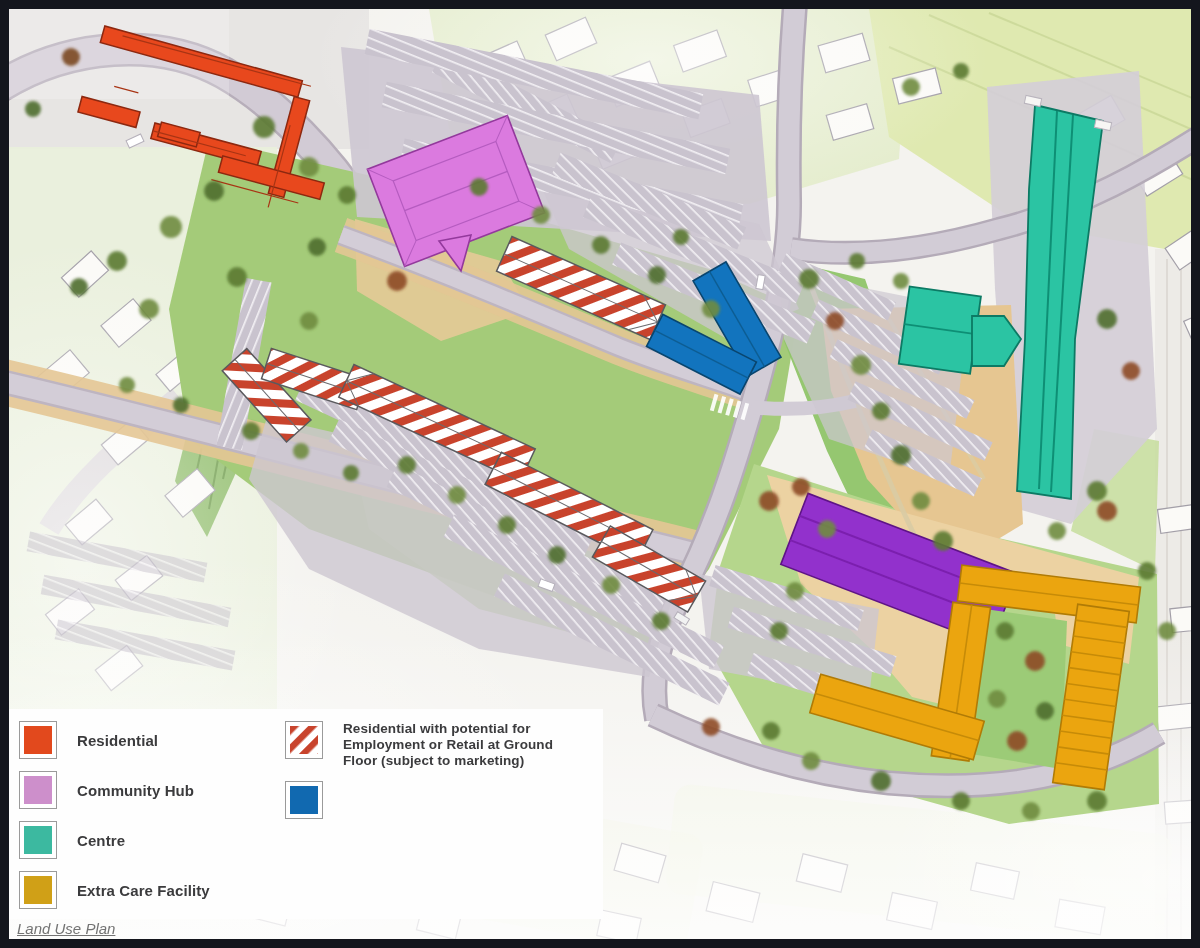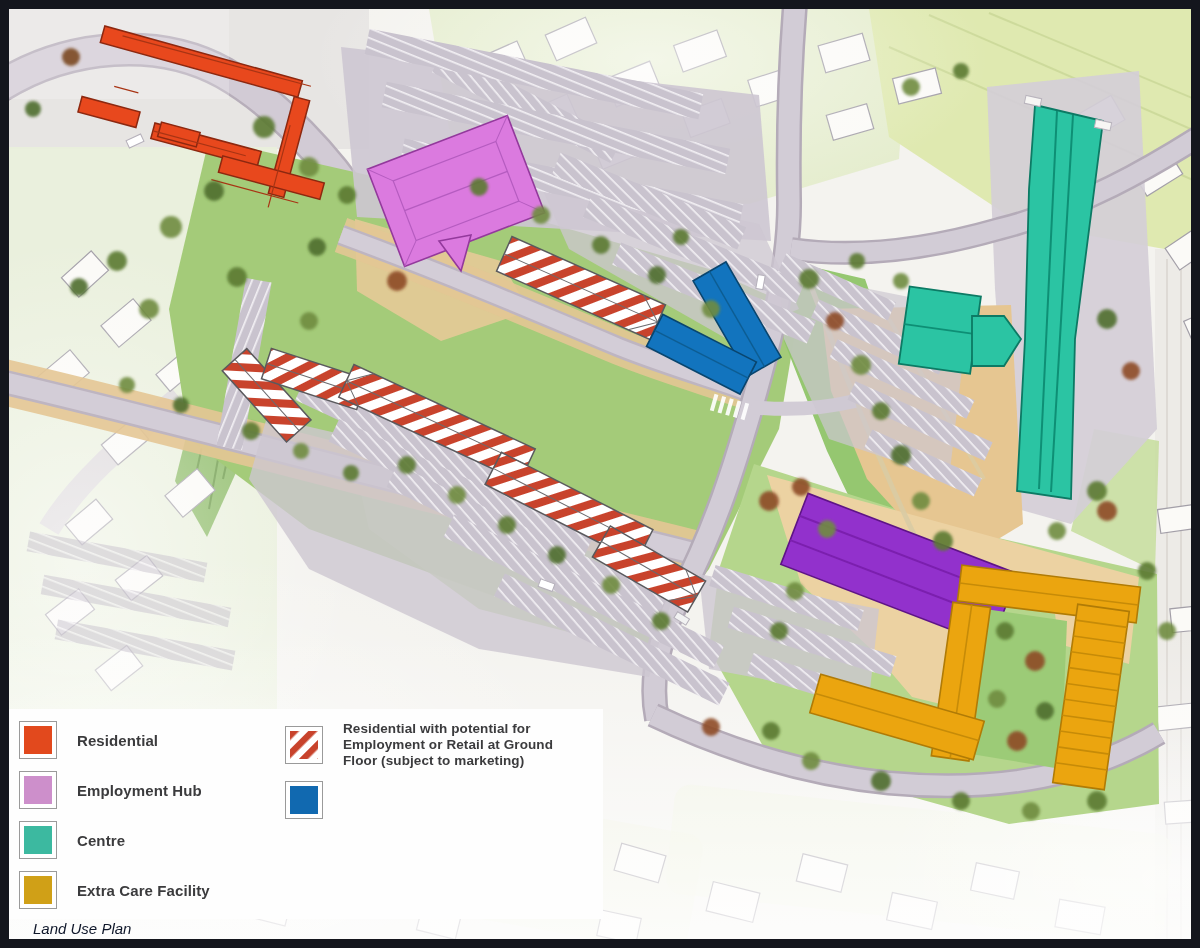--- a/index.html
+++ b/index.html
@@ -9,27 +9,27 @@
   svg.plan{position:absolute;left:0;top:0;width:1182px;height:930px;display:block;}
   .house{fill:#fbfaf7;stroke:#a39fa8;stroke-width:1.2;}
   .t1{fill:#5c7a33}.t2{fill:#6f8c41}.t3{fill:#4f6e2d}.tr{fill:#8e4b26}.tb{fill:#7b4a22}
   .legend{position:absolute;left:0;top:700px;width:594px;height:210px;background:#fefefe;
     display:flex;gap:18px;padding:12px 0 0 10px;box-sizing:border-box;}
   .lcol{display:flex;flex-direction:column;}
   .col1{gap:12px;width:248px;}
   .col2{gap:12px;width:306px;}
   .litem{display:flex;gap:20px;}
   .col1 .litem{align-items:center;}
-  .col2 .litem{align-items:center;}
+  .col2 .litem{align-items:flex-start;}
   .swbox{width:38px;height:38px;background:#ffffff;border:1px solid #9a9a9a;box-sizing:border-box;
     display:flex;align-items:center;justify-content:center;flex:none;}
   .sw{width:28px;height:28px;}
   .llabel{font-size:15px;font-weight:700;color:#3b3b3d;letter-spacing:.1px;}
   .col2 .llabel{font-size:13.5px;line-height:16px;width:252px;}
-  .caption{position:absolute;left:24px;top:911px;font-style:italic;font-size:15px;color:#0f172a;}
+  .caption{position:absolute;left:8px;top:911px;font-style:italic;font-size:15px;color:#737373;text-decoration:underline;}
 </style>
 </head>
 <body>
 
 <div class="frame">
  <div class="map">
 
  <svg class="plan" viewBox="0 0 1182 930" xmlns="http://www.w3.org/2000/svg">
   <defs>
     <pattern id="redstripe" width="13" height="13" patternUnits="userSpaceOnUse" patternTransform="rotate(45)">
@@ -406,21 +406,21 @@
       <div class="litem">
         <div class="swbox">
           <div class="sw" style="background-color: rgb(226, 73, 29);"></div>
         </div>
         <div class="llabel">Residential</div>
       </div>
       <div class="litem">
         <div class="swbox">
           <div class="sw" style="background-color: rgb(205, 143, 203);"></div>
         </div>
-        <div class="llabel">Employment Hub</div>
+        <div class="llabel">Community Hub</div>
       </div>
       <div class="litem">
         <div class="swbox">
           <div class="sw" style="background-color: rgb(60, 185, 160);"></div>
         </div>
         <div class="llabel">Centre</div>
       </div>
       <div class="litem">
         <div class="swbox">
           <div class="sw" style="background-color: rgb(208, 160, 23);"></div>

